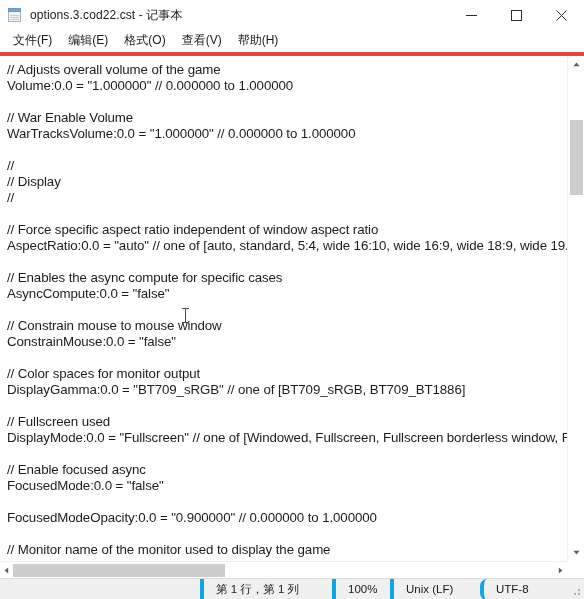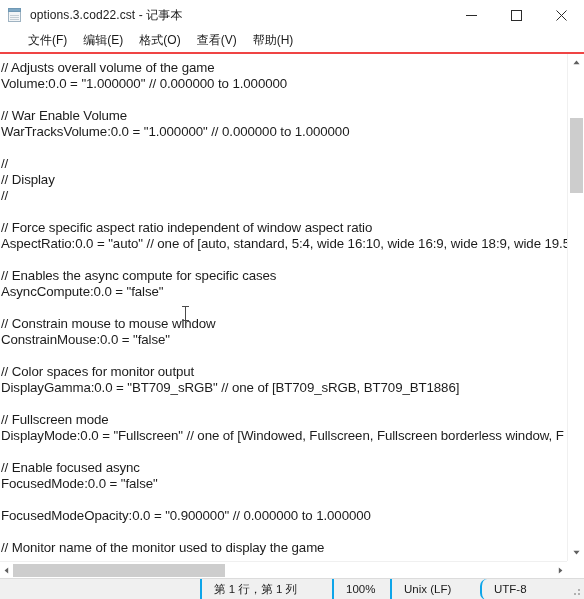--- a/index.html
+++ b/index.html
@@ -87,23 +87,23 @@
   }
   .win-btn svg { display: block; }
 
   
   .menubar {
     height: 22px;
     min-height: 22px;
     background: #ffffff;
     display: flex;
     align-items: center;
-    padding-left: 20px;
+    padding-left: 5px;
     user-select: none;
-    border-bottom: 2px solid #ef4444;
+    border-bottom: 4px solid #ef4444;
   }
   .menu-item {
     font-size: 12px;
     color: #1a1a1a;
     padding: 2px 8px 3px 8px;
     white-space: nowrap;
     cursor: default;
   }
 
   
@@ -124,21 +124,21 @@
     padding-top: 6px;
     box-sizing: border-box;
   }
   .text-line {
     font-family: "Liberation Sans", "DejaVu Sans", sans-serif;
     font-size: 13.3px;
     line-height: 16px;
     height: 16px;
     color: #1c1c1c;
     white-space: pre;
-    padding-left: 1px;
+    padding-left: 7px;
     letter-spacing: -0.1px;
   }
   .caret {
     position: absolute;
     left: 185px;
     top: 252px;
     width: 1px;
     height: 15px;
     background: #4a4a4a;
   }
@@ -231,21 +231,21 @@
     user-select: none;
     position: relative;
     box-sizing: border-box;
   }
   .status-cell {
     height: 21px;
     display: flex;
     align-items: center;
     padding-left: 12px;
     box-sizing: border-box;
-    border-left: 2px solid #0ea5e9;
+    border-left: 4px solid #0ea5e9;
     white-space: nowrap;
   }
   .status-cell.pos   { width: 100px; }
   .status-cell.zoom  { width: 58px; margin-left: 32px; }
   .status-cell.eol   { width: 90px; }
   .status-cell.enc   { width: 104px; border-radius: 7px; }
   .grip {
     position: absolute;
     right: 2px;
     bottom: 2px;
@@ -319,21 +319,21 @@
         <div class="text-line">&nbsp;</div>
         <div class="text-line">// Enables the async compute for specific cases</div>
         <div class="text-line">AsyncCompute:0.0 = "false"</div>
         <div class="text-line">&nbsp;</div>
         <div class="text-line">// Constrain mouse to mouse window</div>
         <div class="text-line">ConstrainMouse:0.0 = "false"</div>
         <div class="text-line">&nbsp;</div>
         <div class="text-line">// Color spaces for monitor output</div>
         <div class="text-line">DisplayGamma:0.0 = "BT709_sRGB" // one of [BT709_sRGB, BT709_BT1886]</div>
         <div class="text-line">&nbsp;</div>
-        <div class="text-line">// Fullscreen mode</div>
+        <div class="text-line">// Fullscreen used</div>
         <div class="text-line">DisplayMode:0.0 = "Fullscreen" // one of [Windowed, Fullscreen, Fullscreen borderless window, F</div>
         <div class="text-line">&nbsp;</div>
         <div class="text-line">// Enable focused async</div>
         <div class="text-line">FocusedMode:0.0 = "false"</div>
         <div class="text-line">&nbsp;</div>
         <div class="text-line">FocusedModeOpacity:0.0 = "0.900000" // 0.000000 to 1.000000</div>
         <div class="text-line">&nbsp;</div>
         <div class="text-line">// Monitor name of the monitor used to display the game</div>
       </div>
 

